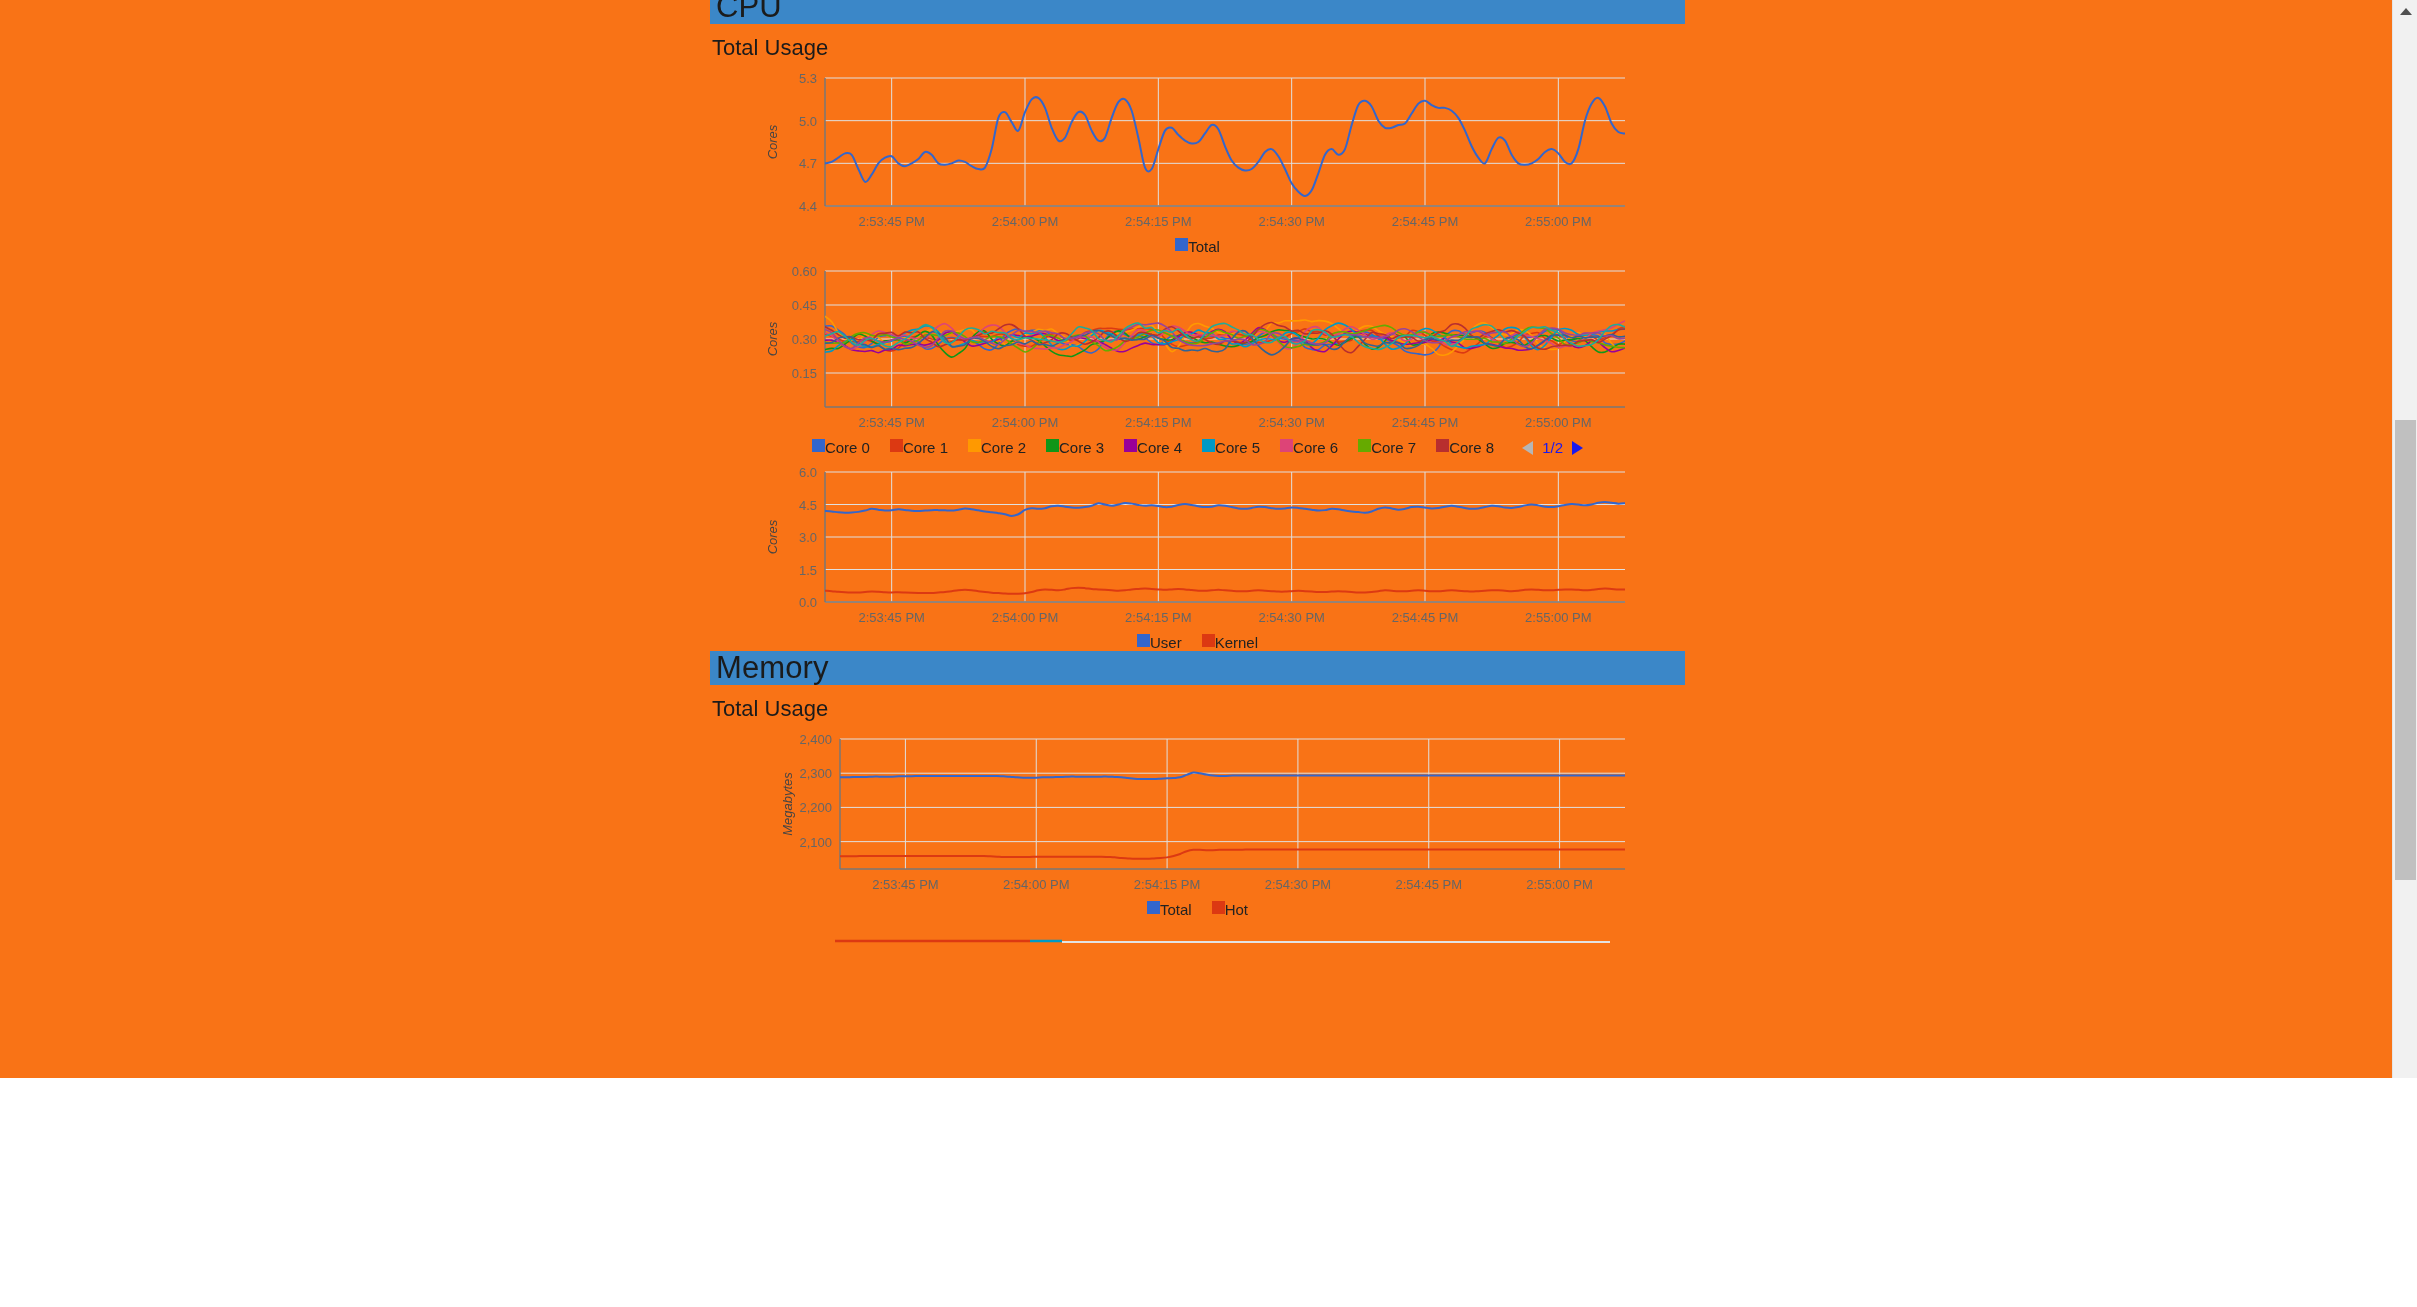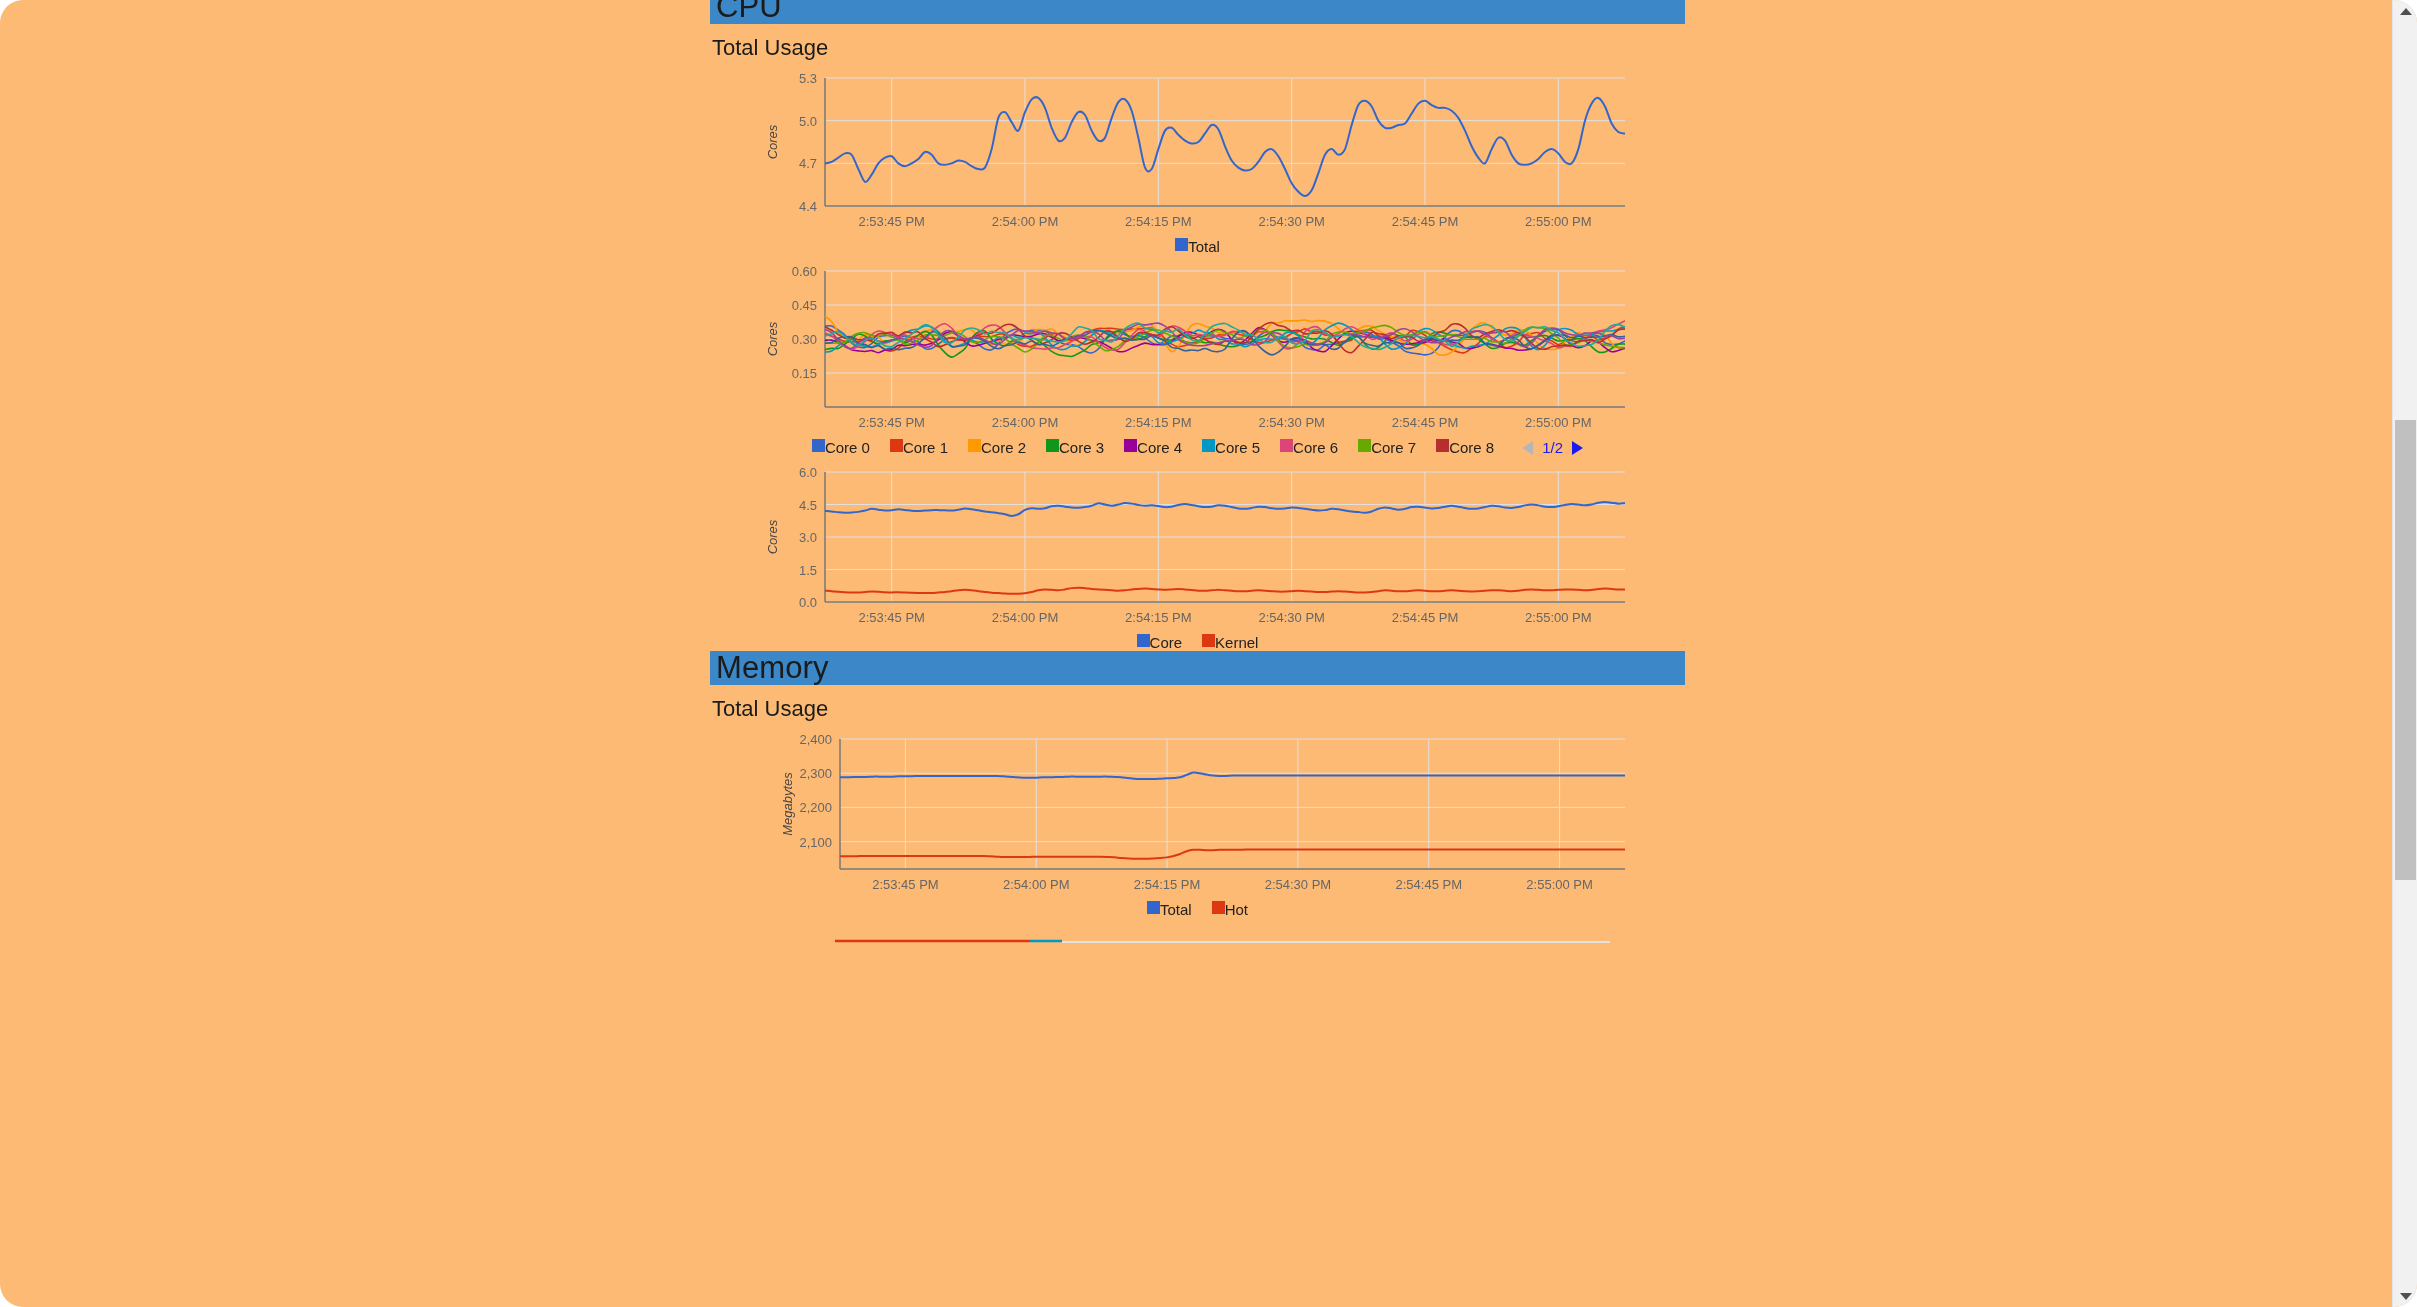--- a/index.html
+++ b/index.html
@@ -5,24 +5,23 @@
   * { box-sizing: border-box; }
   html, body {
     margin: 0; padding: 0;
     width: 2417px; height: 1307px;
     background: #ffffff;
     font-family: "Liberation Sans", sans-serif;
     overflow: hidden;
   }
   #page {
     position: relative;
-    width: 2417px; height: 1307px;
-    background: #fdba74;
+    width: 2417px; height: 1078px;
+    background: #f97316;
     overflow: hidden;
-    border-radius: 23px;
   }
 
   
   .content {
     position: absolute;
     left: 710px;
     top: 0;
     width: 975px;
   }
 
@@ -314,21 +313,21 @@
             </defs>
             <g clip-path="url(#clip-cpu-usage-breakdown)">
               <path d="M115.00,55.00 C116.11,55.07 119.44,55.22 121.67,55.43 C123.89,55.65 126.11,56.08 128.33,56.30 C130.56,56.52 132.78,56.70 135.00,56.73 C137.22,56.77 139.44,56.66 141.67,56.52 C143.89,56.37 146.11,56.19 148.33,55.87 C150.56,55.54 152.78,55.07 155.00,54.57 C157.22,54.06 159.44,52.98 161.67,52.83 C163.89,52.69 166.11,53.41 168.33,53.70 C170.56,53.99 172.78,54.46 175.00,54.57 C177.22,54.68 179.44,54.57 181.67,54.35 C183.89,54.13 186.11,53.34 188.33,53.27 C190.56,53.19 192.78,53.66 195.00,53.92 C197.22,54.17 199.44,54.60 201.67,54.78 C203.89,54.96 206.11,55.04 208.33,55.00 C210.56,54.96 212.78,54.71 215.00,54.57 C217.22,54.42 219.44,54.21 221.67,54.13 C223.89,54.06 226.11,54.10 228.33,54.13 C230.56,54.17 232.78,54.28 235.00,54.35 C237.22,54.42 239.44,54.68 241.67,54.57 C243.89,54.46 246.11,54.03 248.33,53.70 C250.56,53.38 252.78,52.69 255.00,52.62 C257.22,52.54 259.44,52.98 261.67,53.27 C263.89,53.56 266.11,53.99 268.33,54.35 C270.56,54.71 272.78,55.11 275.00,55.43 C277.22,55.76 279.44,56.01 281.67,56.30 C283.89,56.59 286.11,56.84 288.33,57.17 C290.56,57.49 292.78,57.78 295.00,58.25 C297.22,58.72 299.44,59.98 301.67,59.98 C303.89,59.98 306.11,59.26 308.33,58.25 C310.56,57.24 312.78,54.93 315.00,53.92 C317.22,52.91 319.44,52.36 321.67,52.18 C323.89,52.00 326.11,52.83 328.33,52.83 C330.56,52.83 332.78,52.62 335.00,52.18 C337.22,51.75 339.44,50.63 341.67,50.23 C343.89,49.84 346.11,49.73 348.33,49.80 C350.56,49.87 352.78,50.38 355.00,50.67 C357.22,50.96 359.44,51.35 361.67,51.53 C363.89,51.71 366.11,51.82 368.33,51.75 C370.56,51.68 372.78,51.43 375.00,51.10 C377.22,50.78 379.44,50.45 381.67,49.80 C383.89,49.15 386.11,47.42 388.33,47.20 C390.56,46.98 392.78,48.07 395.00,48.50 C397.22,48.93 399.44,49.80 401.67,49.80 C403.89,49.80 406.11,48.97 408.33,48.50 C410.56,48.03 412.78,47.13 415.00,46.98 C417.22,46.84 419.44,47.31 421.67,47.63 C423.89,47.96 426.11,48.57 428.33,48.93 C430.56,49.29 432.78,49.73 435.00,49.80 C437.22,49.87 439.44,49.33 441.67,49.37 C443.89,49.40 446.11,49.73 448.33,50.02 C450.56,50.31 452.78,50.99 455.00,51.10 C457.22,51.21 459.44,51.03 461.67,50.67 C463.89,50.31 466.11,49.37 468.33,48.93 C470.56,48.50 472.78,48.07 475.00,48.07 C477.22,48.07 479.44,48.57 481.67,48.93 C483.89,49.29 486.11,49.87 488.33,50.23 C490.56,50.59 492.78,51.03 495.00,51.10 C497.22,51.17 499.44,50.96 501.67,50.67 C503.89,50.38 506.11,49.51 508.33,49.37 C510.56,49.22 512.78,49.51 515.00,49.80 C517.22,50.09 519.44,50.67 521.67,51.10 C523.89,51.53 526.11,52.11 528.33,52.40 C530.56,52.69 532.78,52.91 535.00,52.83 C537.22,52.76 539.44,52.33 541.67,51.97 C543.89,51.61 546.11,50.81 548.33,50.67 C550.56,50.52 552.78,50.85 555.00,51.10 C557.22,51.35 559.44,51.89 561.67,52.18 C563.89,52.47 566.11,52.80 568.33,52.83 C570.56,52.87 572.78,52.62 575.00,52.40 C577.22,52.18 579.44,51.61 581.67,51.53 C583.89,51.46 586.11,51.75 588.33,51.97 C590.56,52.18 592.78,52.54 595.00,52.83 C597.22,53.12 599.44,53.41 601.67,53.70 C603.89,53.99 606.11,54.49 608.33,54.57 C610.56,54.64 612.78,54.42 615.00,54.13 C617.22,53.84 619.44,52.98 621.67,52.83 C623.89,52.69 626.11,52.98 628.33,53.27 C630.56,53.56 632.78,54.21 635.00,54.57 C637.22,54.93 639.44,55.18 641.67,55.43 C643.89,55.69 646.11,55.87 648.33,56.08 C650.56,56.30 652.78,56.84 655.00,56.73 C657.22,56.63 659.44,56.08 661.67,55.43 C663.89,54.78 666.11,53.48 668.33,52.83 C670.56,52.18 672.78,51.61 675.00,51.53 C677.22,51.46 679.44,52.04 681.67,52.40 C683.89,52.76 686.11,53.63 688.33,53.70 C690.56,53.77 692.78,53.27 695.00,52.83 C697.22,52.40 699.44,51.46 701.67,51.10 C703.89,50.74 706.11,50.59 708.33,50.67 C710.56,50.74 712.78,51.24 715.00,51.53 C717.22,51.82 719.44,52.33 721.67,52.40 C723.89,52.47 726.11,52.26 728.33,51.97 C730.56,51.68 732.78,51.03 735.00,50.67 C737.22,50.31 739.44,49.80 741.67,49.80 C743.89,49.80 746.11,50.31 748.33,50.67 C750.56,51.03 752.78,51.61 755.00,51.97 C757.22,52.33 759.44,52.76 761.67,52.83 C763.89,52.91 766.11,52.69 768.33,52.40 C770.56,52.11 772.78,51.53 775.00,51.10 C777.22,50.67 779.44,49.94 781.67,49.80 C783.89,49.66 786.11,49.94 788.33,50.23 C790.56,50.52 792.78,51.24 795.00,51.53 C797.22,51.82 799.44,52.04 801.67,51.97 C803.89,51.89 806.11,51.53 808.33,51.10 C810.56,50.67 812.78,49.80 815.00,49.37 C817.22,48.93 819.44,48.50 821.67,48.50 C823.89,48.50 826.11,49.01 828.33,49.37 C830.56,49.73 832.78,50.38 835.00,50.67 C837.22,50.96 839.44,51.17 841.67,51.10 C843.89,51.03 846.11,50.59 848.33,50.23 C850.56,49.87 852.78,49.29 855.00,48.93 C857.22,48.57 859.44,48.14 861.67,48.07 C863.89,47.99 866.11,48.28 868.33,48.50 C870.56,48.72 872.78,49.37 875.00,49.37 C877.22,49.37 879.44,48.93 881.67,48.50 C883.89,48.07 886.11,47.20 888.33,46.77 C890.56,46.33 892.78,45.90 895.00,45.90 C897.22,45.90 899.44,46.48 901.67,46.77 C903.89,47.06 906.11,47.56 908.33,47.63 C910.56,47.71 913.89,47.27 915.00,47.20" fill="none" stroke="#3366cc" stroke-width="2" stroke-linecap="round" stroke-linejoin="round"></path>
               <path d="M115.00,134.73 C116.11,134.81 119.44,134.99 121.67,135.17 C123.89,135.35 126.11,135.64 128.33,135.82 C130.56,136.00 132.78,136.14 135.00,136.25 C137.22,136.36 139.44,136.43 141.67,136.47 C143.89,136.50 146.11,136.54 148.33,136.47 C150.56,136.39 152.78,136.18 155.00,136.03 C157.22,135.89 159.44,135.64 161.67,135.60 C163.89,135.56 166.11,135.71 168.33,135.82 C170.56,135.93 172.78,136.14 175.00,136.25 C177.22,136.36 179.44,136.47 181.67,136.47 C183.89,136.47 186.11,136.25 188.33,136.25 C190.56,136.25 192.78,136.39 195.00,136.47 C197.22,136.54 199.44,136.61 201.67,136.68 C203.89,136.76 206.11,136.83 208.33,136.90 C210.56,136.97 212.78,137.12 215.00,137.12 C217.22,137.12 219.44,137.01 221.67,136.90 C223.89,136.79 226.11,136.61 228.33,136.47 C230.56,136.32 232.78,136.25 235.00,136.03 C237.22,135.82 239.44,135.46 241.67,135.17 C243.89,134.88 246.11,134.52 248.33,134.30 C250.56,134.08 252.78,133.87 255.00,133.87 C257.22,133.87 259.44,134.08 261.67,134.30 C263.89,134.52 266.11,134.88 268.33,135.17 C270.56,135.46 272.78,135.78 275.00,136.03 C277.22,136.29 279.44,136.50 281.67,136.68 C283.89,136.86 286.11,136.97 288.33,137.12 C290.56,137.26 292.78,137.44 295.00,137.55 C297.22,137.66 299.44,137.73 301.67,137.77 C303.89,137.80 306.11,137.84 308.33,137.77 C310.56,137.69 312.78,137.62 315.00,137.33 C317.22,137.04 319.44,136.54 321.67,136.03 C323.89,135.53 326.11,134.73 328.33,134.30 C330.56,133.87 332.78,133.51 335.00,133.43 C337.22,133.36 339.44,133.72 341.67,133.87 C343.89,134.01 346.11,134.37 348.33,134.30 C350.56,134.23 352.78,133.79 355.00,133.43 C357.22,133.07 359.44,132.42 361.67,132.13 C363.89,131.84 366.11,131.70 368.33,131.70 C370.56,131.70 372.78,131.92 375.00,132.13 C377.22,132.35 379.44,132.78 381.67,133.00 C383.89,133.22 386.11,133.29 388.33,133.43 C390.56,133.58 392.78,133.72 395.00,133.87 C397.22,134.01 399.44,134.16 401.67,134.30 C403.89,134.44 406.11,134.73 408.33,134.73 C410.56,134.73 412.78,134.52 415.00,134.30 C417.22,134.08 419.44,133.65 421.67,133.43 C423.89,133.22 426.11,133.14 428.33,133.00 C430.56,132.86 432.78,132.57 435.00,132.57 C437.22,132.57 439.44,132.86 441.67,133.00 C443.89,133.14 446.11,133.29 448.33,133.43 C450.56,133.58 452.78,133.87 455.00,133.87 C457.22,133.87 459.44,133.58 461.67,133.43 C463.89,133.29 466.11,133.00 468.33,133.00 C470.56,133.00 472.78,133.25 475.00,133.43 C477.22,133.61 479.44,133.87 481.67,134.08 C483.89,134.30 486.11,134.63 488.33,134.73 C490.56,134.84 492.78,134.81 495.00,134.73 C497.22,134.66 499.44,134.44 501.67,134.30 C503.89,134.16 506.11,133.87 508.33,133.87 C510.56,133.87 512.78,134.16 515.00,134.30 C517.22,134.44 519.44,134.59 521.67,134.73 C523.89,134.88 526.11,135.09 528.33,135.17 C530.56,135.24 532.78,135.24 535.00,135.17 C537.22,135.09 539.44,134.88 541.67,134.73 C543.89,134.59 546.11,134.30 548.33,134.30 C550.56,134.30 552.78,134.59 555.00,134.73 C557.22,134.88 559.44,135.02 561.67,135.17 C563.89,135.31 566.11,135.53 568.33,135.60 C570.56,135.67 572.78,135.67 575.00,135.60 C577.22,135.53 579.44,135.31 581.67,135.17 C583.89,135.02 586.11,134.73 588.33,134.73 C590.56,134.73 592.78,135.02 595.00,135.17 C597.22,135.31 599.44,135.46 601.67,135.60 C603.89,135.74 606.11,135.96 608.33,136.03 C610.56,136.11 612.78,136.11 615.00,136.03 C617.22,135.96 619.44,135.74 621.67,135.60 C623.89,135.46 626.11,135.17 628.33,135.17 C630.56,135.17 632.78,135.46 635.00,135.60 C637.22,135.74 639.44,135.89 641.67,136.03 C643.89,136.18 646.11,136.39 648.33,136.47 C650.56,136.54 652.78,136.54 655.00,136.47 C657.22,136.39 659.44,136.25 661.67,136.03 C663.89,135.82 666.11,135.46 668.33,135.17 C670.56,134.88 672.78,134.37 675.00,134.30 C677.22,134.23 679.44,134.59 681.67,134.73 C683.89,134.88 686.11,135.09 688.33,135.17 C690.56,135.24 692.78,135.24 695.00,135.17 C697.22,135.09 699.44,134.88 701.67,134.73 C703.89,134.59 706.11,134.30 708.33,134.30 C710.56,134.30 712.78,134.59 715.00,134.73 C717.22,134.88 719.44,135.09 721.67,135.17 C723.89,135.24 726.11,135.24 728.33,135.17 C730.56,135.09 732.78,134.88 735.00,134.73 C737.22,134.59 739.44,134.30 741.67,134.30 C743.89,134.30 746.11,134.59 748.33,134.73 C750.56,134.88 752.78,135.02 755.00,135.17 C757.22,135.31 759.44,135.60 761.67,135.60 C763.89,135.60 766.11,135.31 768.33,135.17 C770.56,135.02 772.78,134.88 775.00,134.73 C777.22,134.59 779.44,134.37 781.67,134.30 C783.89,134.23 786.11,134.23 788.33,134.30 C790.56,134.37 792.78,134.59 795.00,134.73 C797.22,134.88 799.44,135.17 801.67,135.17 C803.89,135.17 806.11,134.95 808.33,134.73 C810.56,134.52 812.78,134.08 815.00,133.87 C817.22,133.65 819.44,133.43 821.67,133.43 C823.89,133.43 826.11,133.72 828.33,133.87 C830.56,134.01 832.78,134.23 835.00,134.30 C837.22,134.37 839.44,134.37 841.67,134.30 C843.89,134.23 846.11,134.01 848.33,133.87 C850.56,133.72 852.78,133.51 855.00,133.43 C857.22,133.36 859.44,133.36 861.67,133.43 C863.89,133.51 866.11,133.72 868.33,133.87 C870.56,134.01 872.78,134.30 875.00,134.30 C877.22,134.30 879.44,134.08 881.67,133.87 C883.89,133.65 886.11,133.22 888.33,133.00 C890.56,132.78 892.78,132.57 895.00,132.57 C897.22,132.57 899.44,132.86 901.67,133.00 C903.89,133.14 906.11,133.36 908.33,133.43 C910.56,133.51 913.89,133.43 915.00,133.43" fill="none" stroke="#dc3912" stroke-width="2" stroke-linecap="round" stroke-linejoin="round"></path>
             </g>
           </svg>
         </div>
       <div class="legend" id="legend-cpu-usage-breakdown">
           <div class="legend-item">
             <span class="legend-swatch" style="background: rgb(51, 102, 204);"></span>
-            <span>Core</span>
+            <span>User</span>
           </div>
           <div class="legend-item">
             <span class="legend-swatch" style="background: rgb(220, 57, 18);"></span>
             <span>Kernel</span>
           </div>
         </div>
     </div>
 
     <div class="section-banner">Memory</div>
 

